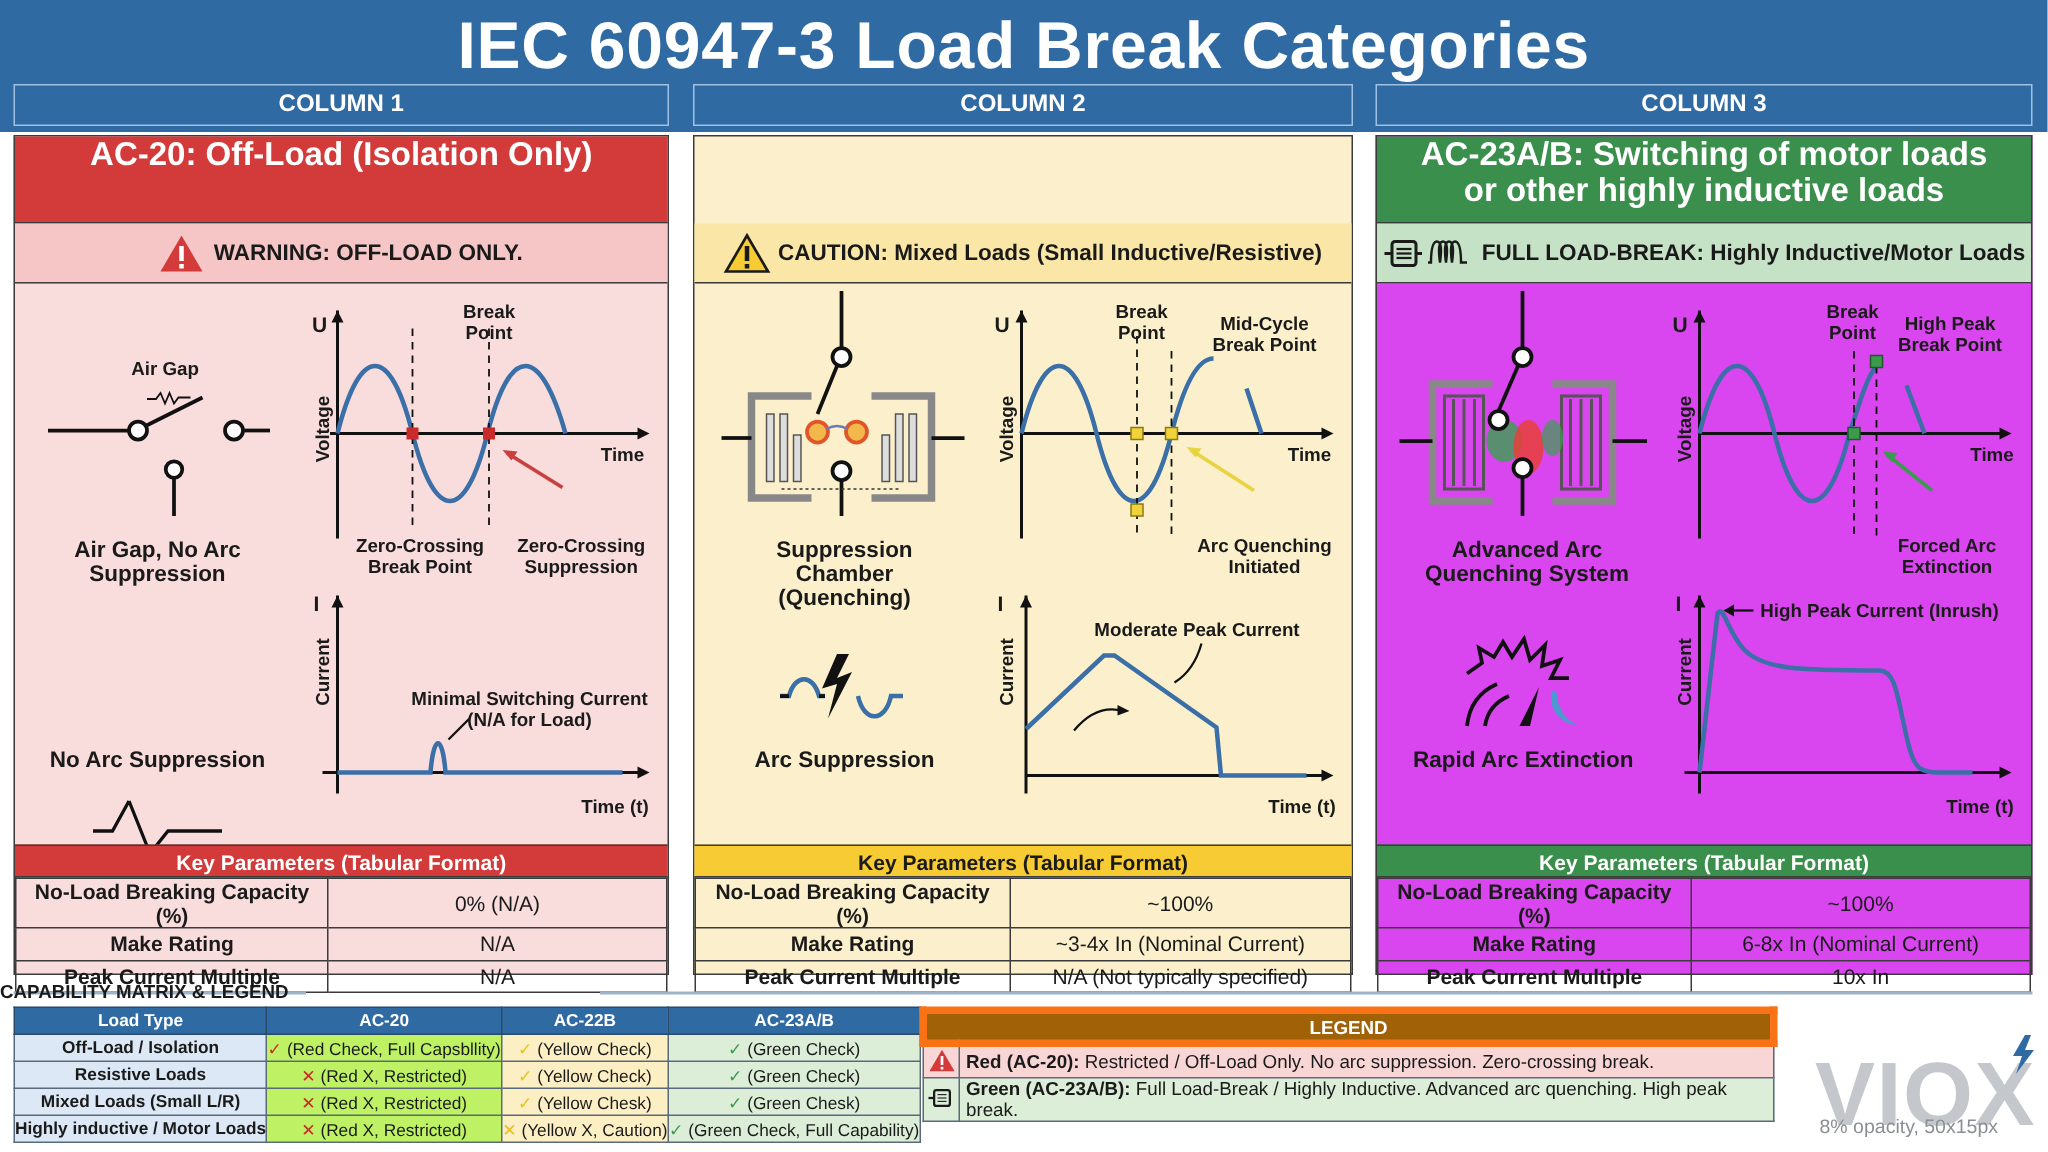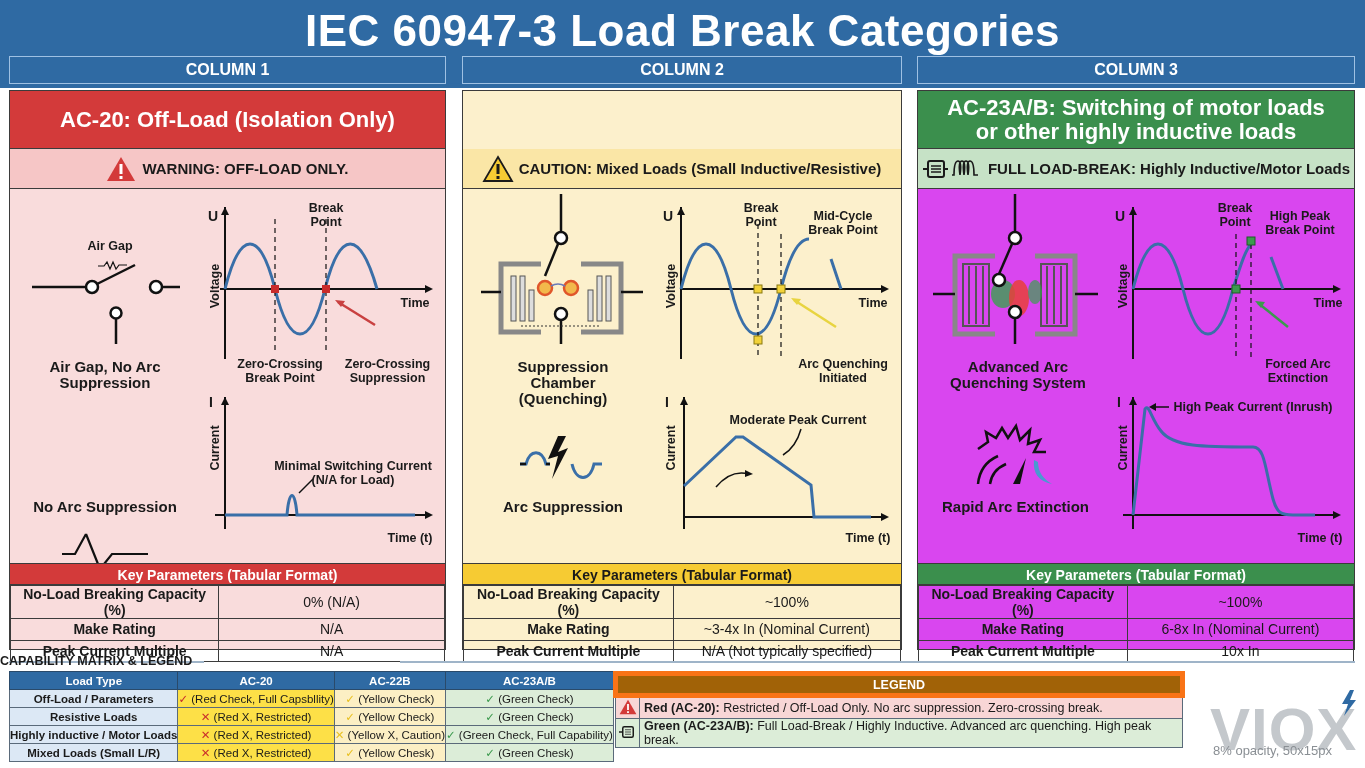--- a/index.html
+++ b/index.html
@@ -1,21 +1,21 @@
 <!DOCTYPE html>
 <html><head>
 <meta charset="utf-8">
 <style>
 *{box-sizing:border-box;margin:0;padding:0}
 html,body{width:1365px;height:768px;overflow:hidden;background:#ffffff;font-family:"Liberation Sans","DejaVu Sans",sans-serif;color:#1a1a1a}
 .top{position:absolute;left:0;top:0;width:1365px;height:88px;background:#2f6aa3}
 .title{position:absolute;left:0;top:6px;width:1365px;text-align:center;color:#fff;font-size:44px;font-weight:bold;letter-spacing:0.5px}
 .colhdr{position:absolute;top:56px;height:28px;border:1px solid #9fc1e3;color:#fff;font-size:16px;font-weight:bold;text-align:center;line-height:26px;background:#2f6aa3}
 .panel{position:absolute;top:90px;height:560px;border:1.5px solid #3b3b3b}
-.p-head{position:absolute;left:0;top:0;width:100%;height:58px;display:flex;align-items:center;justify-content:center;text-align:center;font-weight:bold;font-size:22px;line-height:24px;border-bottom:1.5px solid #3b3b3b}
+.p-head{position:absolute;left:0;top:0;width:100%;height:58px;display:flex;align-items:flex-start;justify-content:center;text-align:center;font-weight:bold;font-size:22px;line-height:24px;border-bottom:1.5px solid #3b3b3b}
 .p-warn{position:absolute;left:0;top:58px;width:100%;height:40px;display:flex;align-items:center;justify-content:center;font-weight:bold;font-size:15px;border-bottom:1.5px solid #3b3b3b;gap:6px}
 .p-body{position:absolute;left:0;top:98px;width:100%;height:374px}
 .lbl{position:absolute;font-weight:bold;font-size:14px;text-align:center;line-height:16px}
 .sm{position:absolute;font-size:12.5px;font-weight:bold;text-align:center;line-height:14px}
 .kp{position:absolute;left:0;top:472px;width:100%}
 .kp-h{height:22px;line-height:22px;text-align:center;color:#fff;font-weight:bold;font-size:14px;border-top:1.5px solid #3b3b3b;border-bottom:1px solid #3b3b3b}
 .kp table{width:100%;border-collapse:collapse;font-size:14px}
 .kp td{border:1px solid #3b3b3b;height:21.5px;text-align:center;padding:0 4px}
 .kp td.k{font-weight:bold;width:48%}
 .red .p-head{background:#d33a3a;color:#fff}
@@ -30,21 +30,21 @@
 .grn{background:#d946ef}
 .grn .p-warn{background:#c6e2c6}
 .grn .kp-h{background:#3b8f4d}
 svg{position:absolute;overflow:visible}
 .sep{position:absolute;top:661px;height:1.5px;background:#9fb4c8}
 .mtitle{position:absolute;left:0;top:654px;width:610px;font-size:12.5px;font-weight:bold}
 .matrix{position:absolute;left:9px;top:671px;width:590px;border-collapse:collapse;font-size:11.5px}
 .matrix th{background:#2f6aa3;color:#fff;font-weight:bold;height:18px;border:1px solid #2a4a6a}
 .matrix td{height:18px;border:1px solid #5a6a7a;text-align:center;white-space:nowrap}
 .matrix td.lt{background:#dce8f5;font-weight:bold}
-.matrix td.r{background:#fde047}
+.matrix td.r{background:#bef264}
 .matrix td.y{background:#fcefc4}
 .matrix td.g{background:#dcedd8}
 .legend{position:absolute;left:613px;top:671px;width:572px;border-collapse:collapse;font-size:12.5px}
 .legend th{background:#a16207;color:#fff;height:22px;border:5px solid #f97316;font-weight:bold}
 .legend td{height:23px;border:1px solid #5a6a7a;padding:0 4px}
 .legend td.ic{width:24px;text-align:center;padding:0}
 .viox{position:absolute;left:1210px;top:695px;font-size:60px;font-weight:bold;color:#c4c8cc;letter-spacing:1px}
 .viox-note{position:absolute;left:1213px;top:743px;font-size:13px;color:#8a8f94}
 </style>
 </head>
@@ -349,42 +349,42 @@
 
 <table class="matrix">
   <tbody>
       <tr>
     <th style="width:175px">Load Type</th>
     <th style="width:150px">AC-20</th>
     <th style="width:105px">AC-22B</th>
     <th>AC-23A/B</th>
   </tr>
   <tr>
-    <td class="lt">Off-Load / Parameters</td>
+    <td class="lt">Off-Load / Isolation</td>
     <td class="r"><span style="color:#c92b2b">✓</span> <span>(Red Check, Full Capsbllity)</span></td>
     <td class="y"><span style="color:#e8c020">✓</span> <span>(Yellow Check)</span></td>
     <td class="g"><span style="color:#3c9a4e">✓</span> <span>(Green Check)</span></td>
   </tr>
   <tr>
     <td class="lt">Resistive Loads</td>
     <td class="r"><span style="color:#c92b2b">✕</span> <span>(Red X, Restricted)</span></td>
     <td class="y"><span style="color:#e8c020">✓</span> <span>(Yellow Check)</span></td>
     <td class="g"><span style="color:#3c9a4e">✓</span> <span>(Green Check)</span></td>
   </tr>
   <tr>
+    <td class="lt">Mixed Loads (Small L/R)</td>
+    <td class="r"><span style="color:#c92b2b">✕</span> <span>(Red X, Restricted)</span></td>
+    <td class="y"><span style="color:#e8c020">✓</span> <span>(Yellow Chesk)</span></td>
+    <td class="g"><span style="color:#3c9a4e">✓</span> <span>(Green Chesk)</span></td>
+  </tr>
+  <tr>
     <td class="lt">Highly inductive / Motor Loads</td>
     <td class="r"><span style="color:#c92b2b">✕</span> <span>(Red X, Restricted)</span></td>
     <td class="y"><span style="color:#e8c020">✕</span> <span>(Yellow X, Caution)</span></td>
     <td class="g"><span style="color:#3c9a4e">✓</span> <span>(Green Check, Full Capability)</span></td>
-  </tr>
-  <tr>
-    <td class="lt">Mixed Loads (Small L/R)</td>
-    <td class="r"><span style="color:#c92b2b">✕</span> <span>(Red X, Restricted)</span></td>
-    <td class="y"><span style="color:#e8c020">✓</span> <span>(Yellow Chesk)</span></td>
-    <td class="g"><span style="color:#3c9a4e">✓</span> <span>(Green Chesk)</span></td>
   </tr>
 </tbody>
   </table>
 
 <table class="legend">
   <tbody>
       <tr>
         <th colspan="2">LEGEND</th>
       </tr>
   <tr style="background:#f8d6d6">

